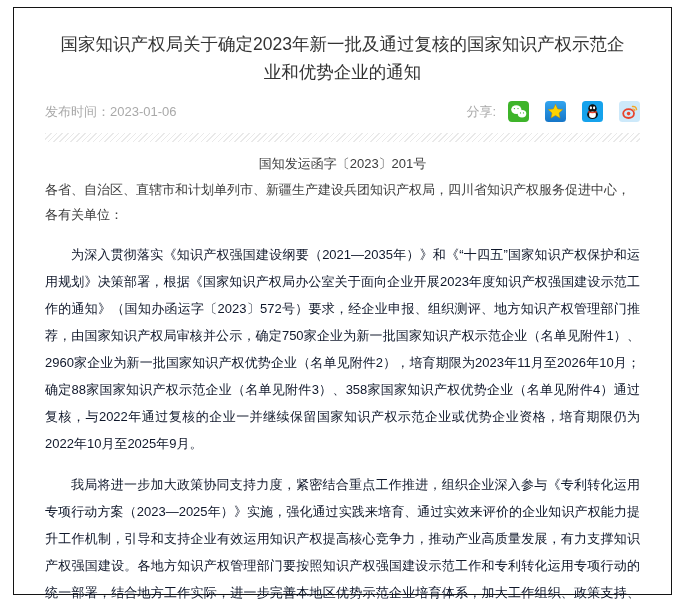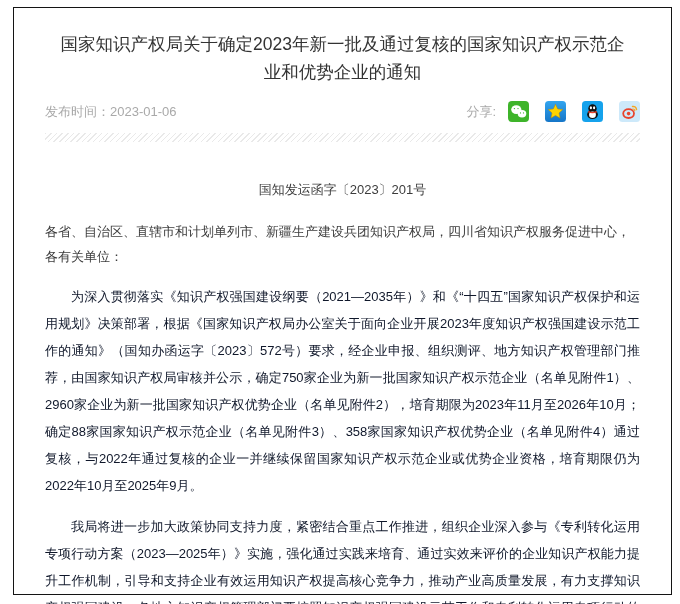--- a/index.html
+++ b/index.html
@@ -28,25 +28,25 @@
   .fontsize-option{margin-left:13px;cursor:pointer;color:#a0a6ad;}
   .share-label{margin-left:30px;margin-right:12px;}
   .share-icons{display:flex;align-items:center;}
   .share-icon{width:21px;height:21px;margin-left:16px;cursor:pointer;display:block;}
   .share-icon:first-child{margin-left:0;}
   .hatch-divider{
     margin-top:11px;height:9px;
     background:repeating-linear-gradient(135deg,#e9e9e9 0,#e9e9e9 1px,#ffffff 1px,#ffffff 4px);
   }
   .doc-number{
-    margin-top:39px;text-align:center;
+    margin-top:13px;text-align:center;
     font-size:13px;color:#3c3c3c;
   }
   .salutation{
-    margin-top:20px;font-size:13px;line-height:25px;color:#3c3c3c;
+    margin-top:4px;font-size:13px;line-height:25px;color:#3c3c3c;
   }
   .body-para{
     margin:14px 0 0;text-indent:2em;font-size:13px;line-height:27px;
     color:#0f172a;text-align:justify;
   }
 </style>
 </head>
 <body>
 
 <div class="doc-box">

